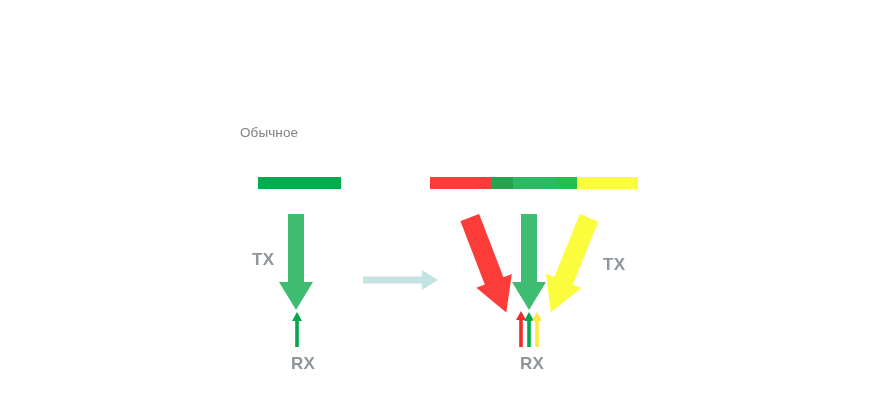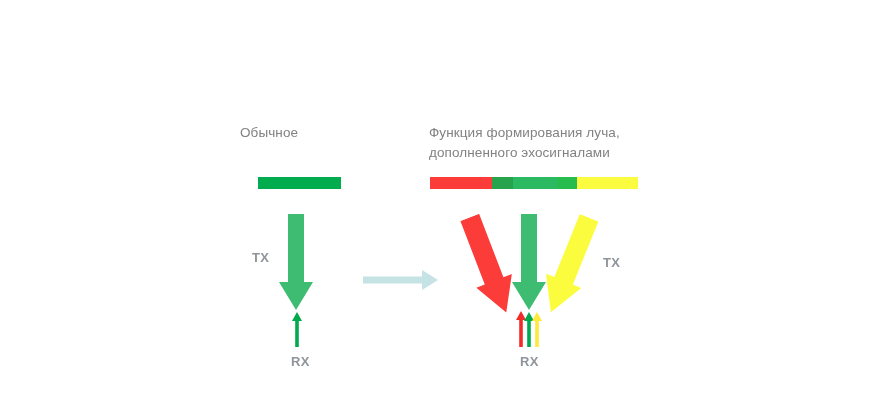--- a/index.html
+++ b/index.html
@@ -24,42 +24,38 @@
     position:absolute;
     top:177px;height:12px;
     display:flex;flex-direction:row;
   }
   .bar-left{left:258px;width:83px;}
   .bar-right{left:430px;width:208px;}
   .seg{height:100%;}
   .label{
     position:absolute;
     color:#8f959a;
-    font-size:13px;
+    font-size:17px;
     font-weight:bold;
     letter-spacing:0.3px;
     white-space:nowrap;
   }
   .arrow{position:absolute;}
   .arrow-red-big{left:469px;top:214px;transform:rotate(-21deg);}
   .arrow-yellow-big{left:551px;top:214px;transform:rotate(22deg);}
 </style>
 </head>
 <body>
 
 <div class="stage">
 
   <div class="heading heading-left">
     <div>Обычное</div>
   </div>
 
-  <div class="heading heading-right">
-    <div>Функция формирования луча,</div>
-    <div>дополненного эхосигналами</div>
-  </div>
 
   <div class="bar bar-left">
       <div class="seg" style="width: 83px; background: rgb(0, 172, 78);"></div>
     </div>
   <div class="bar bar-right">
       <div class="seg" style="width: 62px; background: rgb(251, 60, 56);"></div>
       <div class="seg" style="width: 21px; background: rgb(39, 162, 77);"></div>
       <div class="seg" style="width: 44px; background: rgb(43, 186, 98);"></div>
       <div class="seg" style="width: 20px; background: rgb(38, 189, 78);"></div>
       <div class="seg" style="width: 61px; background: rgb(251, 251, 64);"></div>

